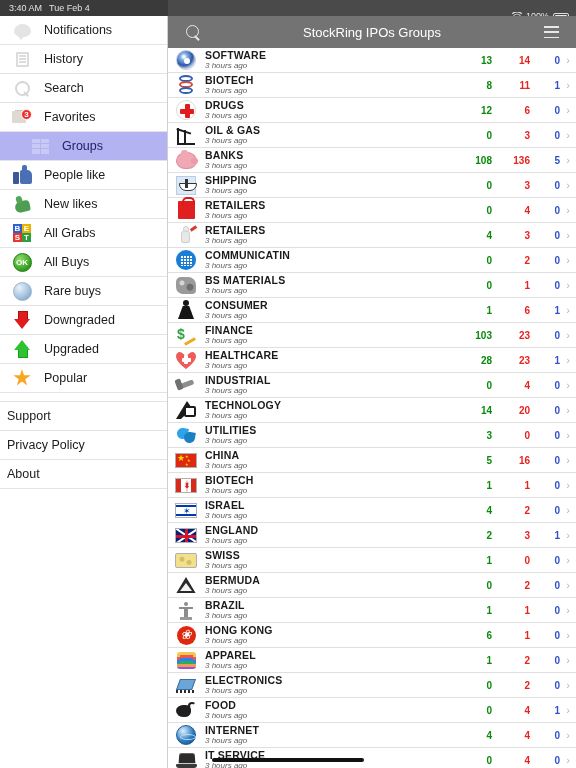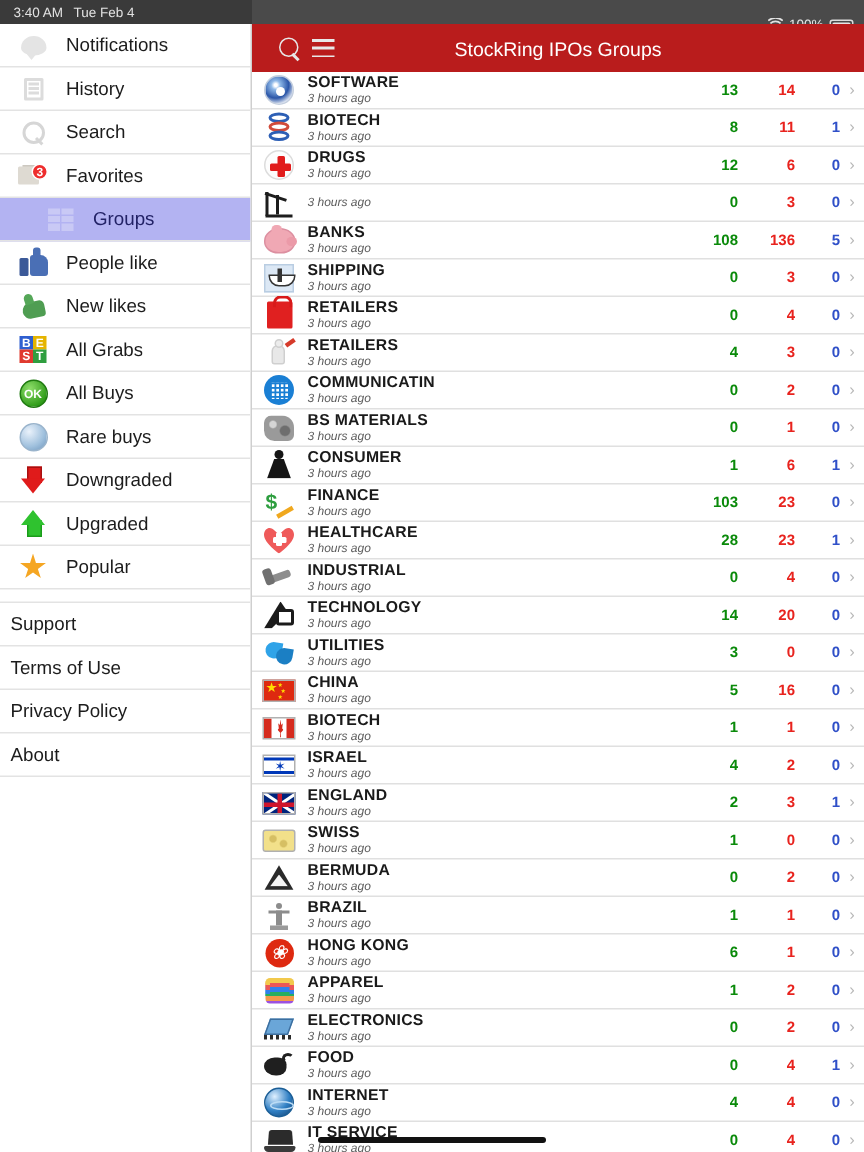--- a/index.html
+++ b/index.html
@@ -136,22 +136,22 @@
   .ic-dnarr::after{ content:""; position:absolute; left:0; bottom:0;
     border-left:8px solid transparent; border-right:8px solid transparent;
     border-top:10px solid #e01b1b; }
   .ic-star { width:18px; height:18px; position:relative; }
   .ic-star i { position:absolute; inset:0; background:#f5a623;
     clip-path: polygon(50% 0%, 61% 35%, 98% 35%, 68% 57%, 79% 91%, 50% 70%, 21% 91%, 32% 57%, 2% 35%, 39% 35%); }
 
   
   .main { flex: 1; display: flex; flex-direction: column; min-width: 0; background: #fff; }
   .navbar {
-    height: 32px; flex: 0 0 32px; background: #b91c1c;
-    display: flex; align-items: center; justify-content: flex-start;
+    height: 32px; flex: 0 0 32px; background: #737373;
+    display: flex; align-items: center; justify-content: space-between;
     padding: 0 14px; position: relative;
   }
   .nav-title {
     position: absolute; left: 0; right: 0; text-align: center;
     font-size: 13px; color: #fff; font-weight: normal; pointer-events: none;
   }
   .nav-btn { position: relative; z-index: 2; width: 22px; height: 22px;
     display:flex; align-items:center; justify-content:center; }
   .nav-mag { width:15px; height:15px; position:relative; }
   .nav-mag::before{ content:""; position:absolute; left:0; top:0; width:11px; height:11px;
@@ -434,21 +434,20 @@
             <span class="ic-star">
               <i></i>
             </span>
           </span>
         <span class="side-label">Popular</span>
       </div>
 
       <div class="spacer-row"></div>
 
       <div class="side-text-item">Support</div>
-      <div class="side-text-item">Terms of Use</div>
       <div class="side-text-item">Privacy Policy</div>
       <div class="side-text-item">About</div>
     </div>
 
     <div class="main">
 
       <div class="navbar">
         <div class="nav-btn">
             <span class="nav-mag"></span>
           </div>
@@ -509,20 +508,21 @@
           <div class="row">
             <span class="row-ico">
               <span class="a-rig">
                 <i></i>
                 <i></i>
                 <i></i>
                 <i></i>
               </span>
             </span>
             <span class="row-text">
+              <span class="row-name">OIL &amp; GAS</span>
               <span class="row-time">3 hours ago</span>
             </span>
             <span class="num n-green">0</span>
             <span class="num n-red">3</span>
             <span class="num n-blue">0</span>
             <span class="chev">›</span>
           </div>
           <div class="row">
             <span class="row-ico">
               <span class="a-pig"></span>

